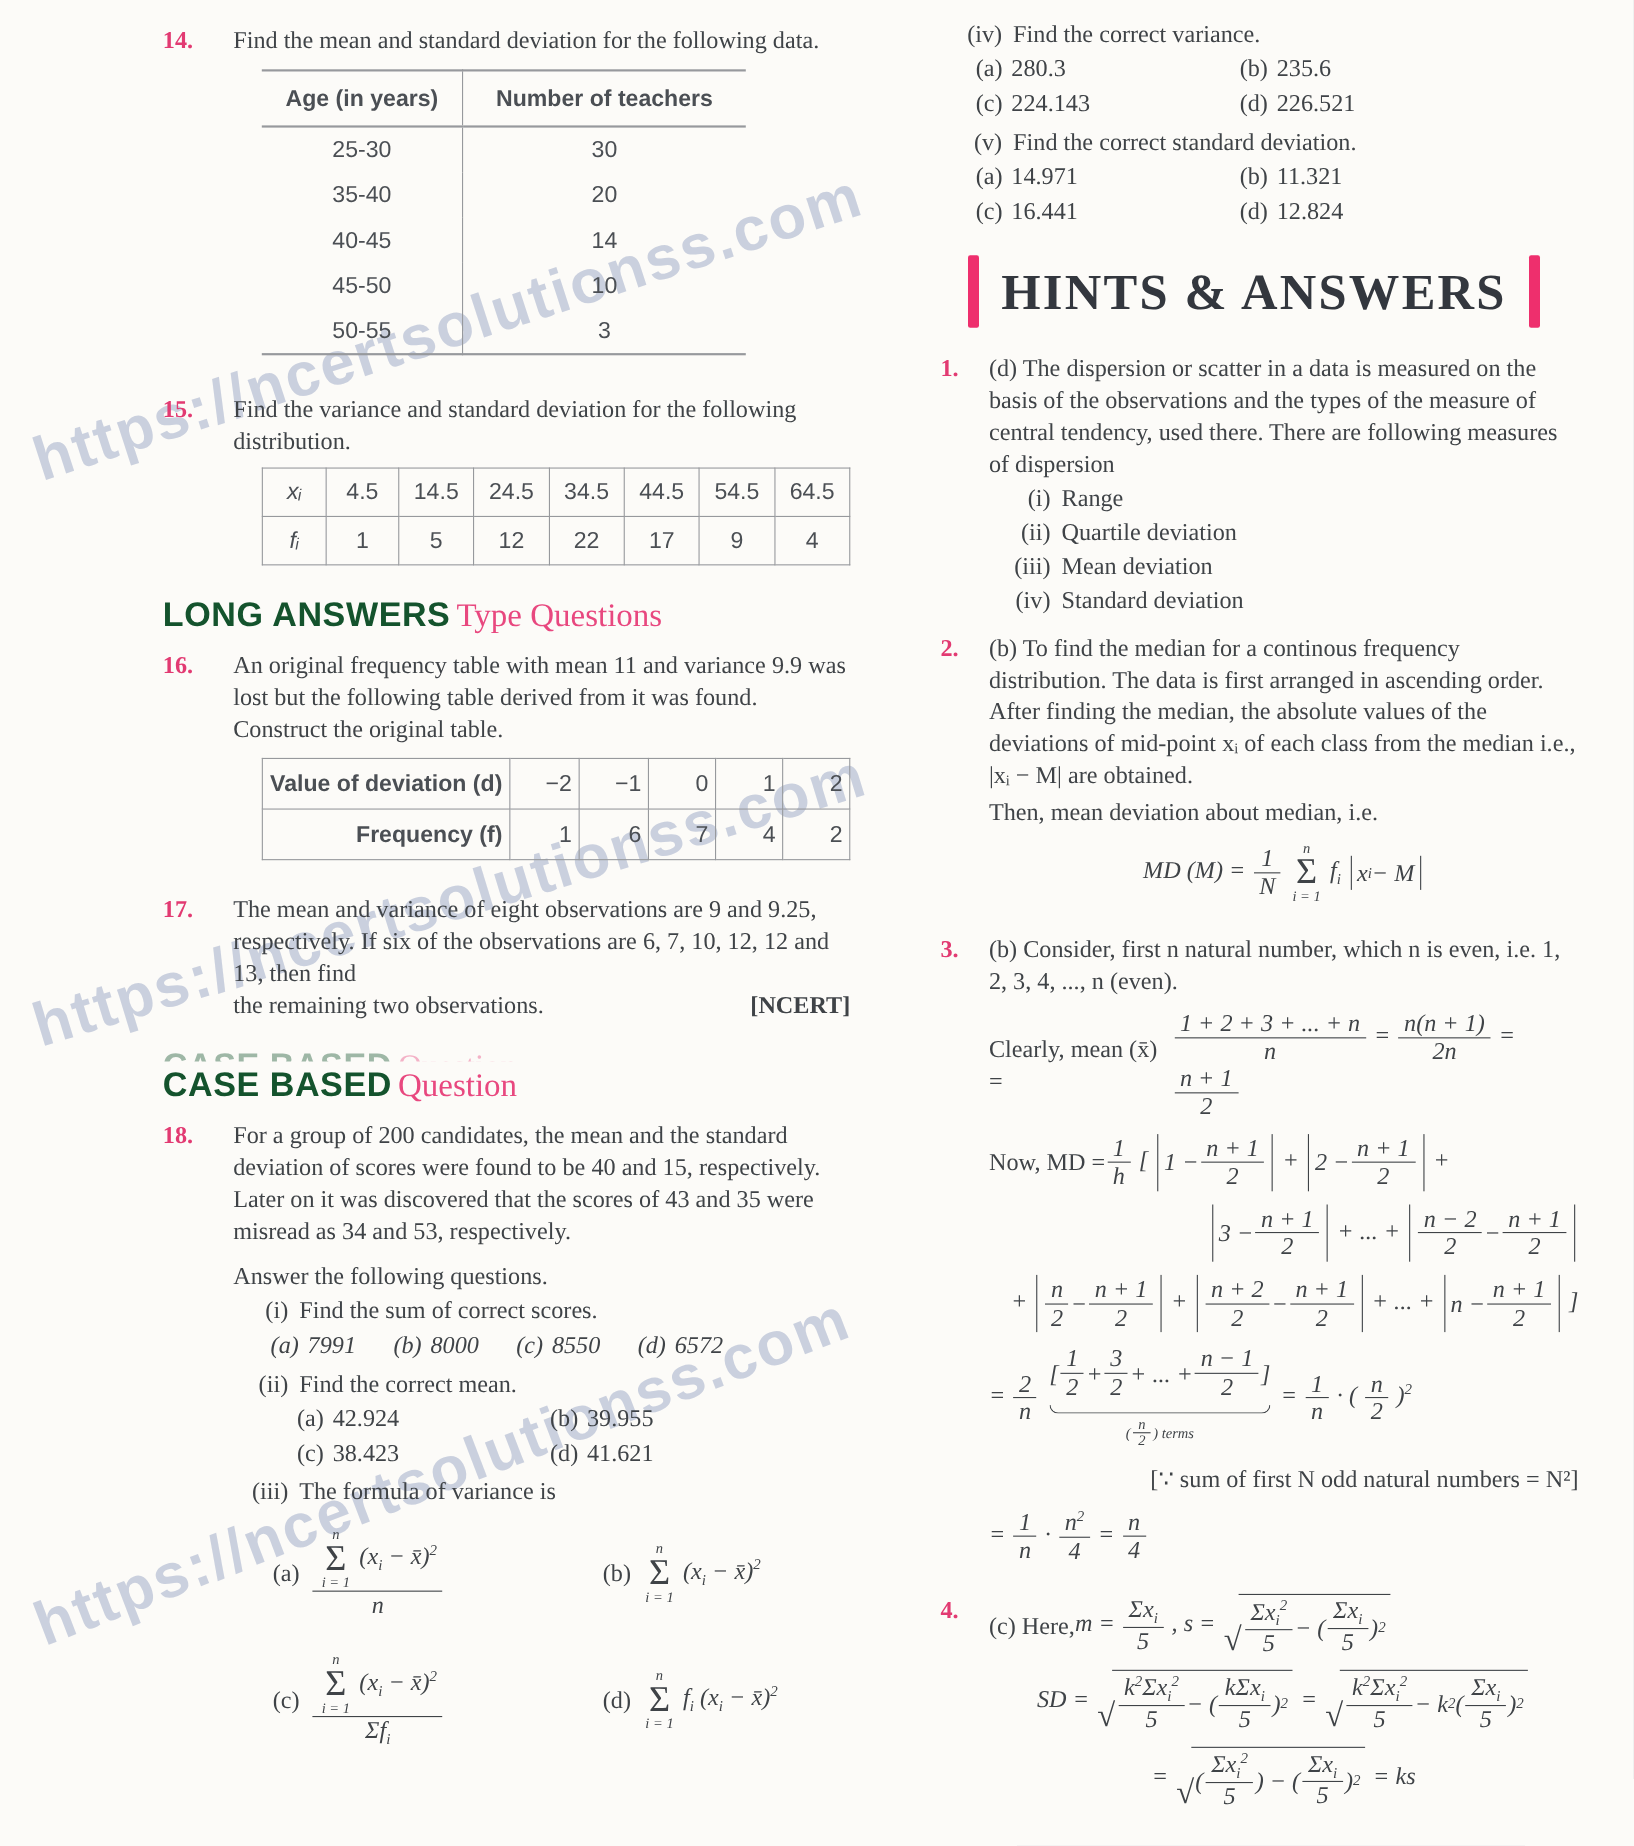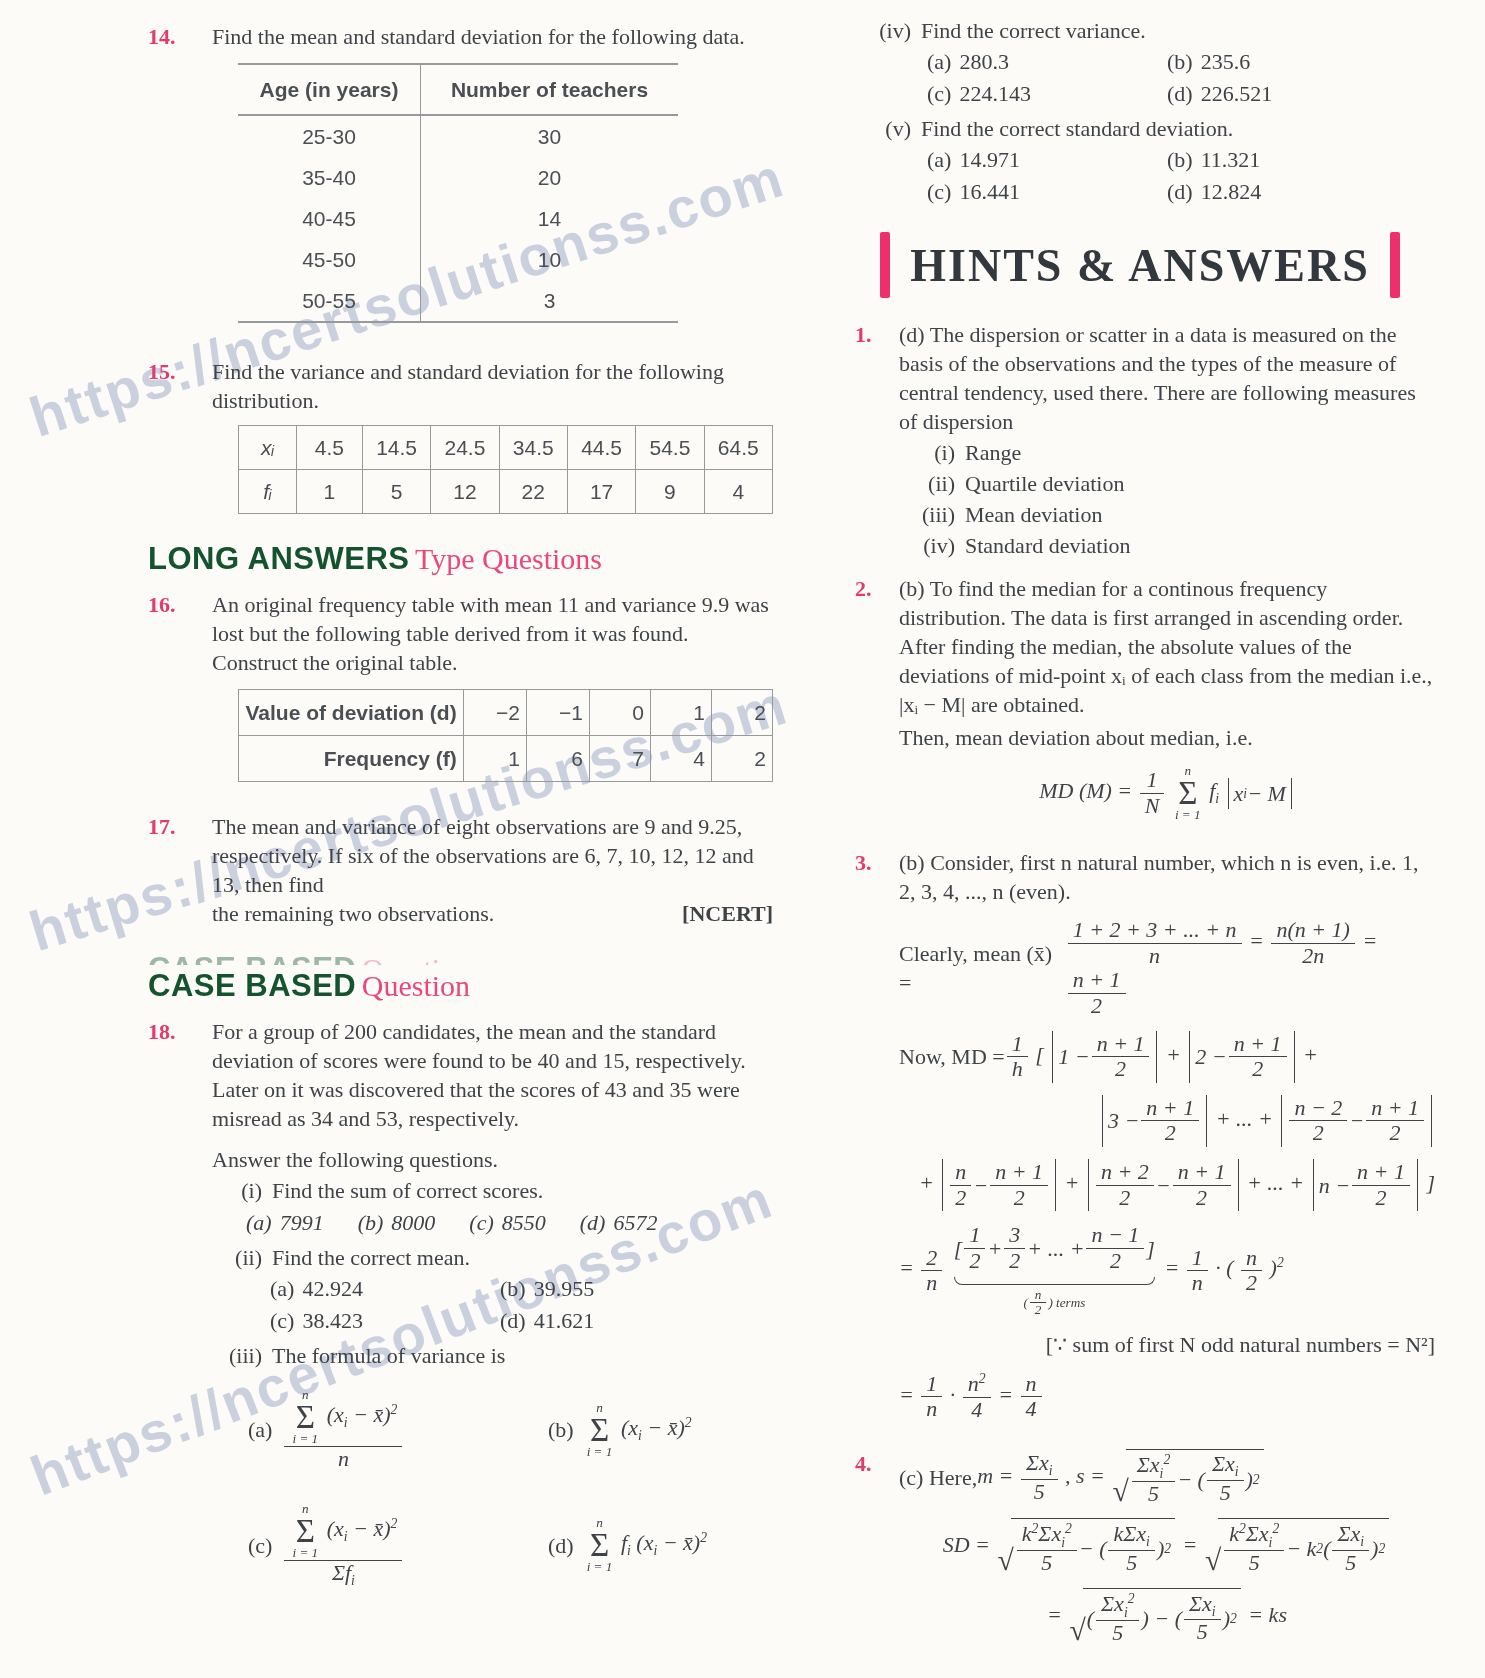--- a/index.html
+++ b/index.html
@@ -21,21 +21,21 @@
   .qnum{width:64px;flex-shrink:0;font-weight:bold;color:#e23a72;}
   .qnum.sm{width:44px;}
   .qbody{flex:1;}
   .mk{width:50px;flex-shrink:0;text-align:right;margin-right:10px;}
   .mk2{width:56px;flex-shrink:0;text-align:right;margin-right:10px;}
   .sub{display:flex;margin-top:2px;}
   .opt-row{display:flex;gap:34px;margin:3px 0 6px 34px;font-style:italic;}
   .opt{white-space:nowrap;}
   .opt .ol{margin-right:8px;}
   .opt-grid{display:grid;grid-template-columns:230px 1fr;row-gap:3px;margin:2px 0 6px 58px;}
-  .opt-grid.rg{margin-left:72px;grid-template-columns:240px 1fr;}
+  .opt-grid.rg{margin-left:32px;grid-template-columns:240px 1fr;}
   
   .sec{margin:16px 0 14px 0;white-space:nowrap;}
   .sec-bold{font-family:"Liberation Sans",sans-serif;font-weight:bold;font-size:31px;
             color:#14532d;letter-spacing:.5px;}
   .sec-light{font-family:"Liberation Serif",serif;font-size:30px;color:#e8487f;}
   .ghost{height:11px;overflow:hidden;opacity:.4;filter:blur(.6px);margin:26px 0 6px 0;}
   .hints{display:flex;align-items:center;justify-content:center;gap:20px;margin:26px 0 22px -10px;}
   .hints-bar{width:10px;height:66px;background:#ee2f6d;border-radius:2px;flex-shrink:0;}
   .hints-text{font-family:"Liberation Serif",serif;font-weight:bold;font-size:46px;
               color:#33373e;letter-spacing:2px;white-space:nowrap;}

